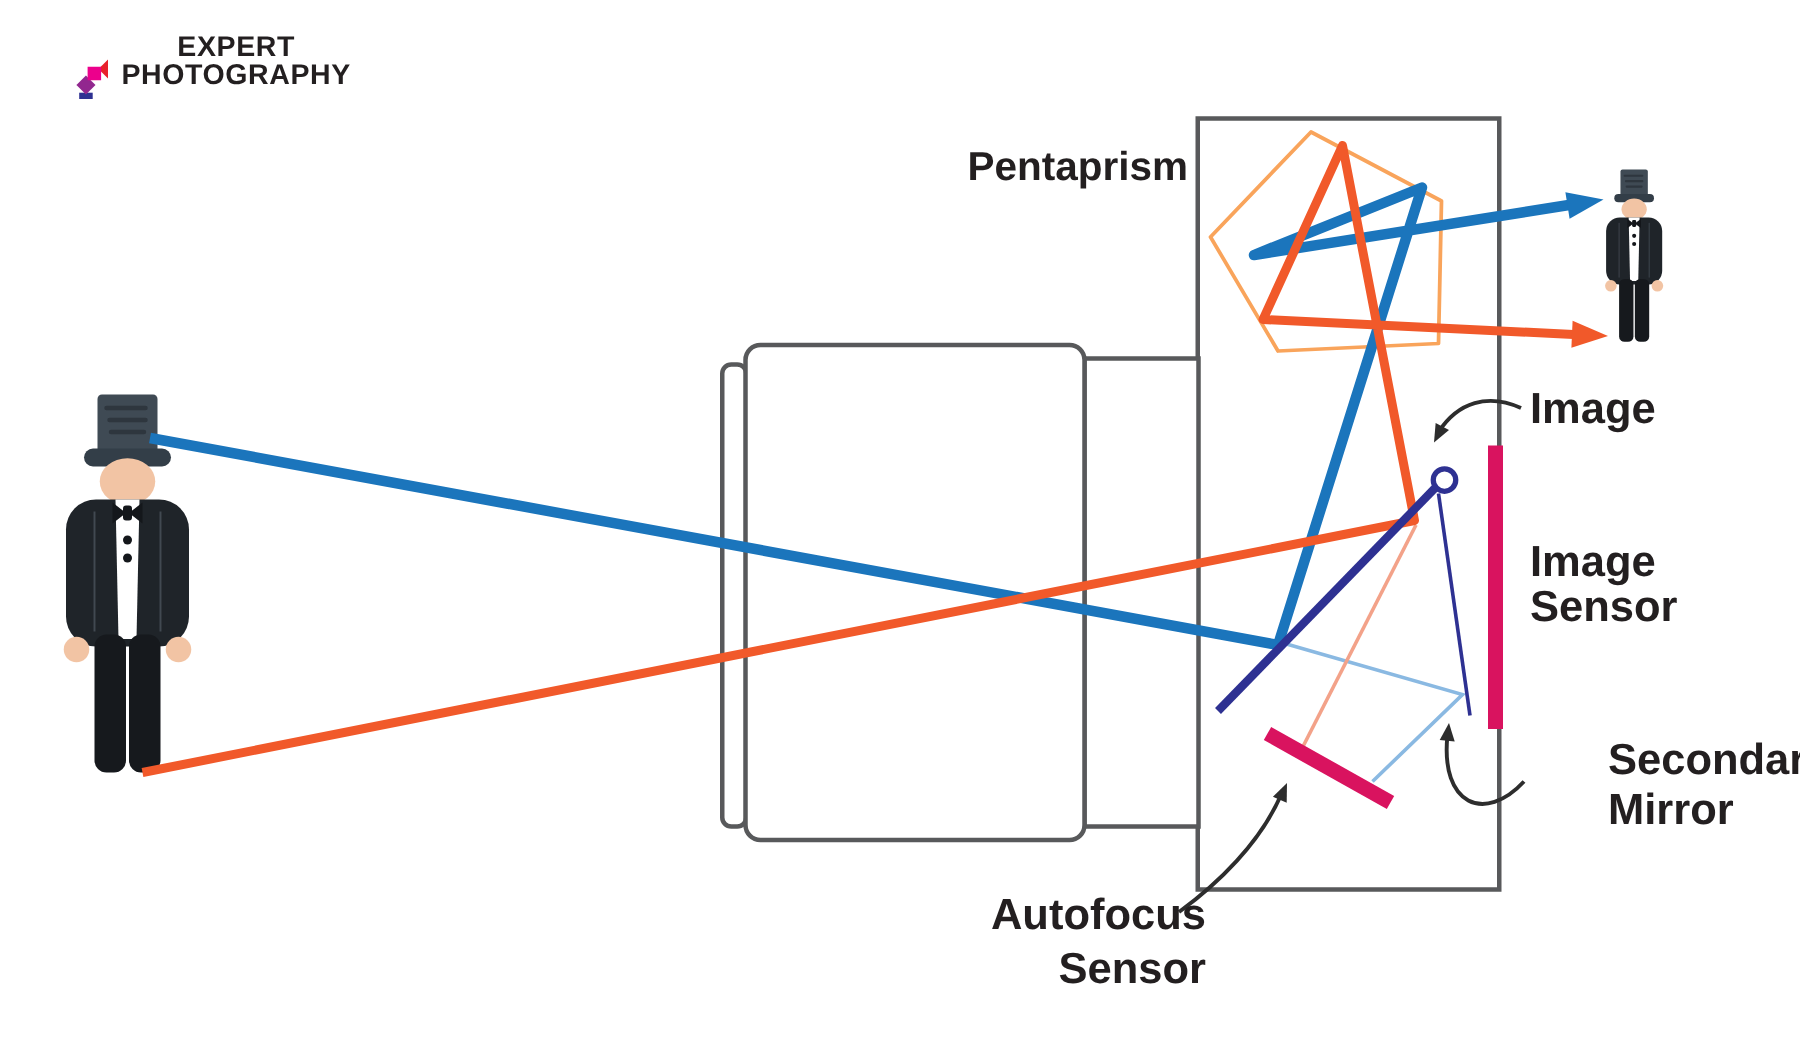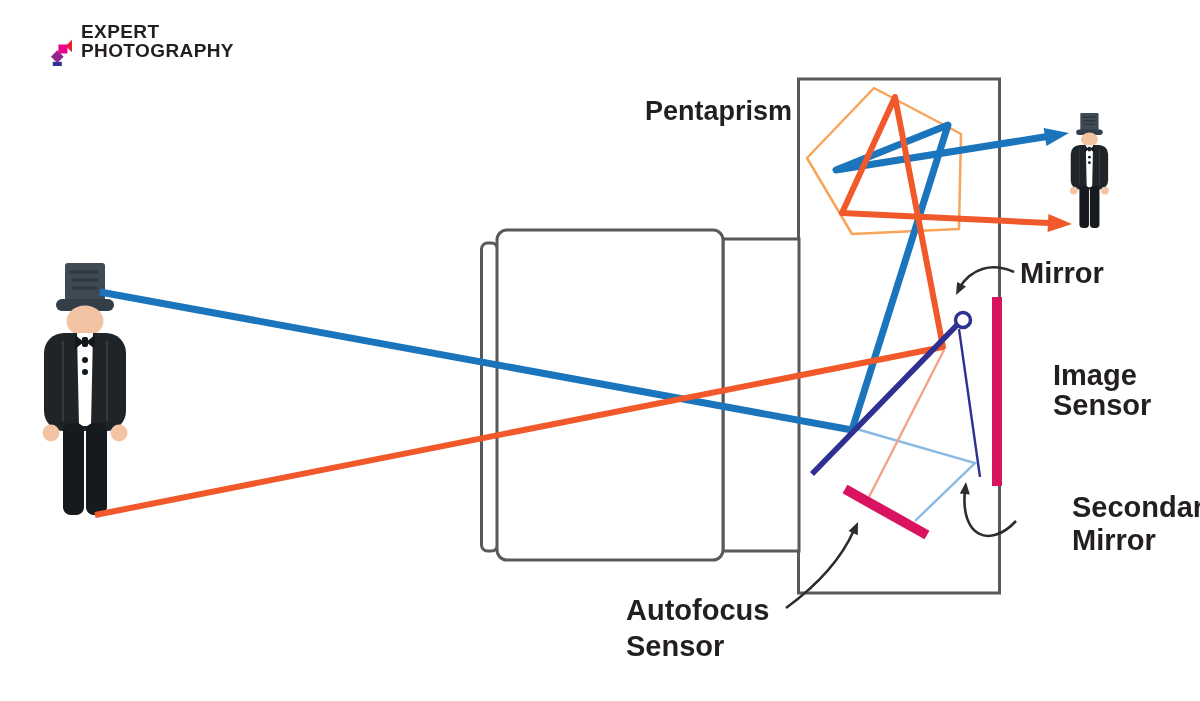--- a/index.html
+++ b/index.html
@@ -3,24 +3,24 @@
 <meta charset="utf-8">
 <style>
   html,body{margin:0;padding:0;background:#ffffff;}
   #stage{position:relative;width:1200px;height:701px;background:#ffffff;overflow:hidden;
          font-family:"Liberation Sans",sans-serif;}
   #diagram-svg{position:absolute;left:0;top:0;}
   .lbl{position:absolute;font-weight:bold;color:#231f20;line-height:33px;font-size:29px;
        letter-spacing:0px;}
   #lbl-pentaprism{left:558px;top:93px;width:234px;text-align:right;font-size:27px;line-height:36px;}
   #lbl-mirror{left:1020px;top:257px;}
-  #lbl-image-sensor{left:1053px;top:360px;width:112px;line-height:30px;}
+  #lbl-image-sensor{left:1020px;top:360px;width:112px;line-height:30px;}
   #lbl-secondary-mirror{left:1072px;top:491px;width:162px;}
-  #lbl-autofocus-sensor{left:626px;top:592px;width:214px;text-align:left;line-height:36px;}
-  #logo{position:absolute;left:25px;top:16px;display:flex;align-items:center;}
+  #lbl-autofocus-sensor{left:590px;top:592px;width:214px;text-align:right;line-height:36px;}
+  #logo{position:absolute;left:25px;top:16px;display:flex;align-items:center;text-align:center;}
   #logo-text{margin-left:9px;font-weight:bold;color:#231f20;font-size:19px;line-height:19px;
              letter-spacing:0.4px;}
 </style>
 </head>
 <body>
 
 <div id="stage">
 
 <svg id="diagram-svg" width="1200" height="701" viewBox="0 0 1200 701">
 
@@ -94,21 +94,21 @@
     <path d="M786,608 C812,589 840,562 854,530"></path>
   </g>
   <g fill="#2d2d2d">
     <polygon points="956,295 957.1,282 966,286.6"></polygon>
     <polygon points="966,482 969.8,494.4 959.8,493.4"></polygon>
     <polygon points="858,522 857.8,535.2 848.6,531.1"></polygon>
   </g>
 </svg>
 
 <div class="lbl" id="lbl-pentaprism">Pentaprism</div>
-<div class="lbl" id="lbl-mirror">Mirror</div>
+<div class="lbl" id="lbl-mirror">Image</div>
 <div class="lbl" id="lbl-image-sensor">Image Sensor</div>
 <div class="lbl" id="lbl-secondary-mirror">Secondary Mirror</div>
 <div class="lbl" id="lbl-autofocus-sensor">Autofocus Sensor</div>
 
 <div id="logo">
   <svg width="47" height="50" viewBox="0 0 94 82">
     <g transform="scale(2)">
       <rect x="42.5" y="21" width="9" height="9" transform="rotate(45 47 25.5)" fill="#e8212c"></rect>
       <rect x="51.6" y="24" width="9" height="9" fill="#f1592a"></rect>
       <rect x="57.2" y="31.7" width="9" height="9" transform="rotate(45 61.7 36.2)" fill="#f7a01d"></rect>

